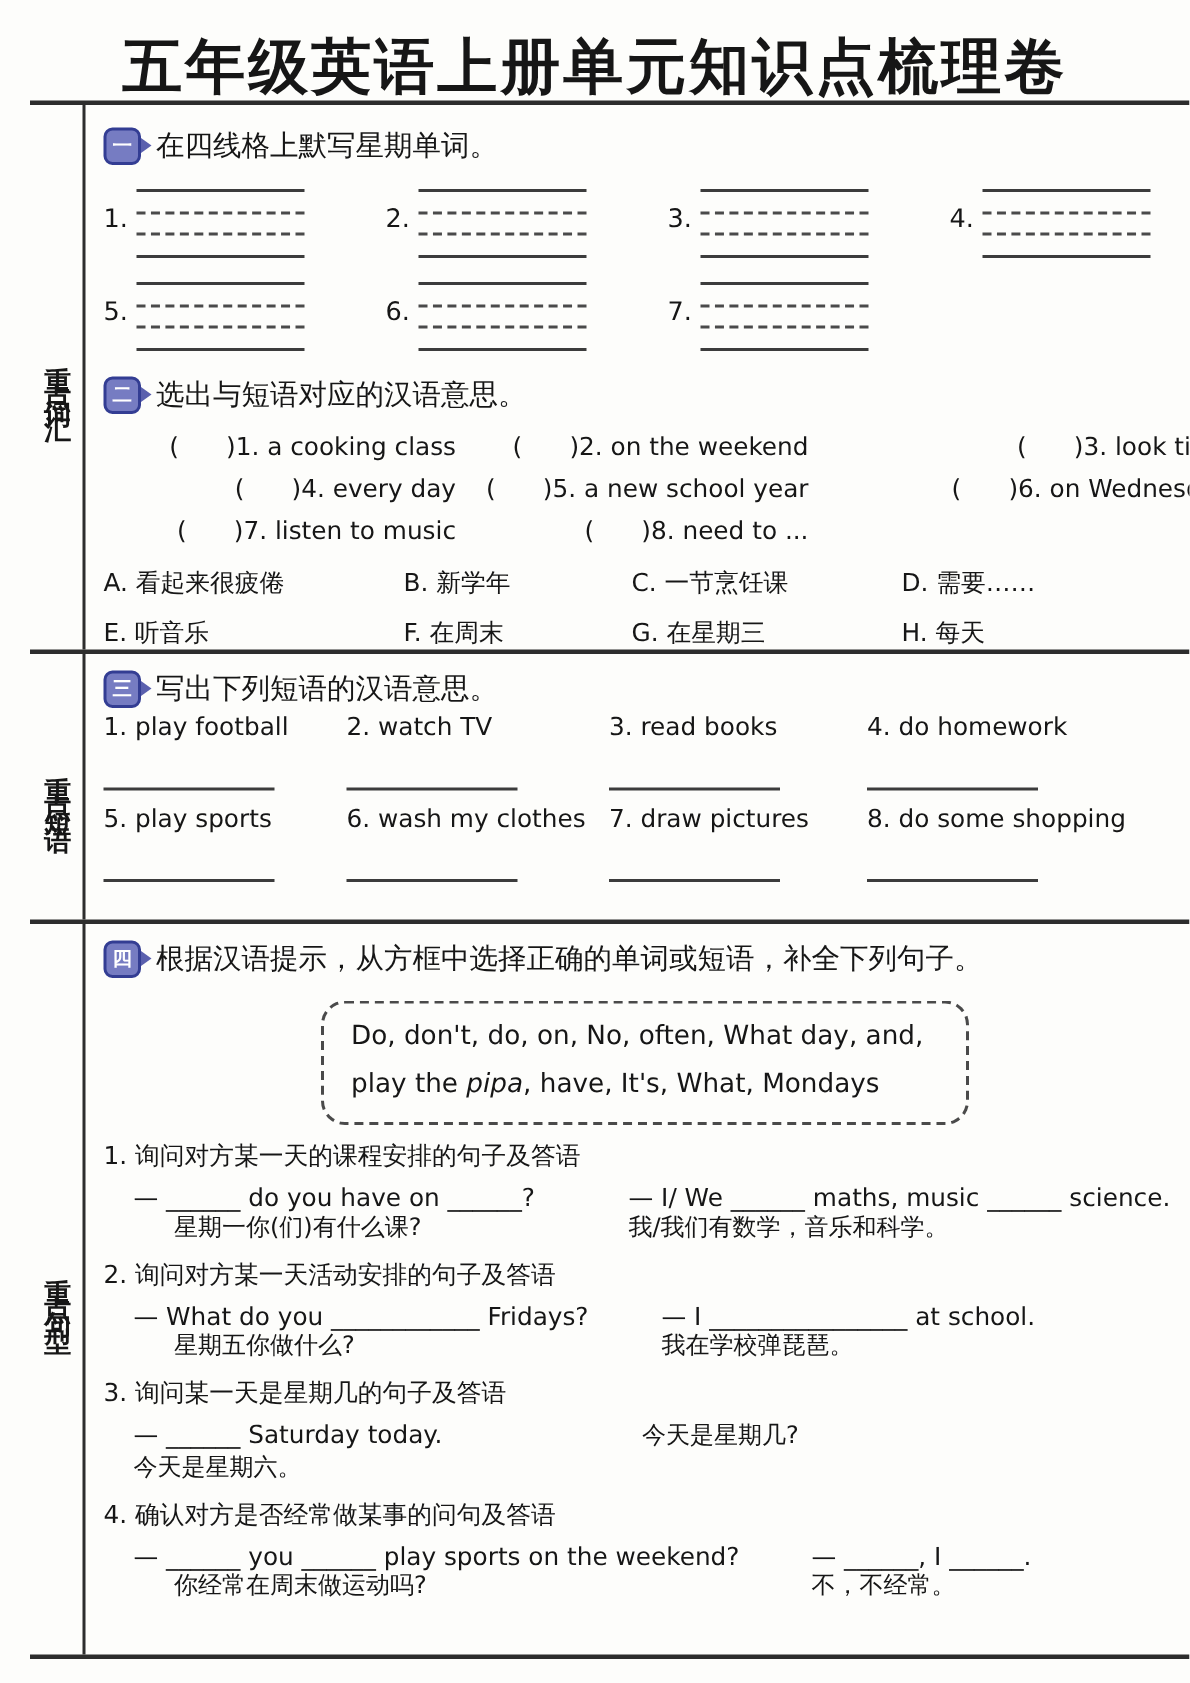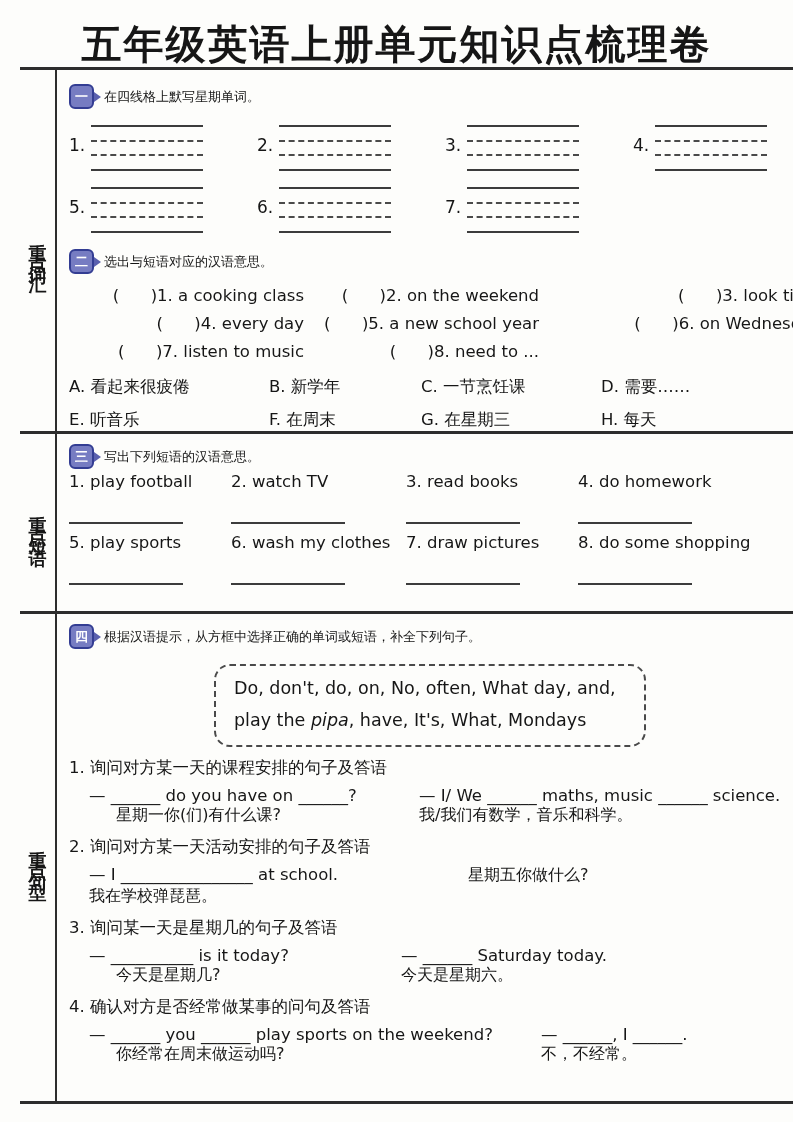--- a/index.html
+++ b/index.html
@@ -36,21 +36,21 @@
     width:21px; height:21px; flex:none;
     background:#767cc2; border:2px solid #333d93; border-radius:6px;
     color:#fff; font-size:13px; font-weight:bold;
     display:flex; align-items:center; justify-content:center;
   }
   .badge-arrow {
     width:0; height:0; flex:none;
     border-top:5px solid transparent; border-bottom:5px solid transparent;
     border-left:7px solid #5a60ae; margin-right:3px;
   }
-  .sec-head-text { font-size:13px; }
+  .sec-head-text { font-size:19px; }
 
   
   .grid-row { display:flex; margin-top:13px; }
   .fl-item { width:188px; display:flex; flex:none; }
   .fl-num { font-size:17px; width:22px; margin-top:13px; }
   .fourline {
     width:112px; height:46px; margin-top:3px;
     display:flex; flex-direction:column; justify-content:space-between;
   }
   .wl-solid { height:0; border-top:2px solid #3c3c3c; }
@@ -284,30 +284,30 @@
           <span class="en">— ______ do you have on ______?</span>
           <span class="en">— I/ We ______ maths, music ______ science.</span>
           <span class="cn cn-left">星期一你(们)有什么课?</span>
           <span class="cn">我/我们有数学，音乐和科学。</span>
         </div>
       </div>
 
       <div class="q">
         <div class="q-prompt">2. 询问对方某一天活动安排的句子及答语</div>
         <div class="q-grid q2">
+          <span class="en">— What do you ____________ Fridays?</span>
           <span class="en">— I ________________ at school.</span>
           <span class="cn cn-left">星期五你做什么?</span>
           <span class="cn">我在学校弹琵琶。</span>
         </div>
       </div>
 
       <div class="q">
         <div class="q-prompt">3. 询问某一天是星期几的句子及答语</div>
         <div class="q-grid q3">
-          <span class="en">— __________ is it today?</span>
           <span class="en">— ______ Saturday today.</span>
           <span class="cn cn-left">今天是星期几?</span>
           <span class="cn">今天是星期六。</span>
         </div>
       </div>
 
       <div class="q">
         <div class="q-prompt">4. 确认对方是否经常做某事的问句及答语</div>
         <div class="q-grid q4">
           <span class="en">— ______ you ______ play sports on the weekend?</span>

